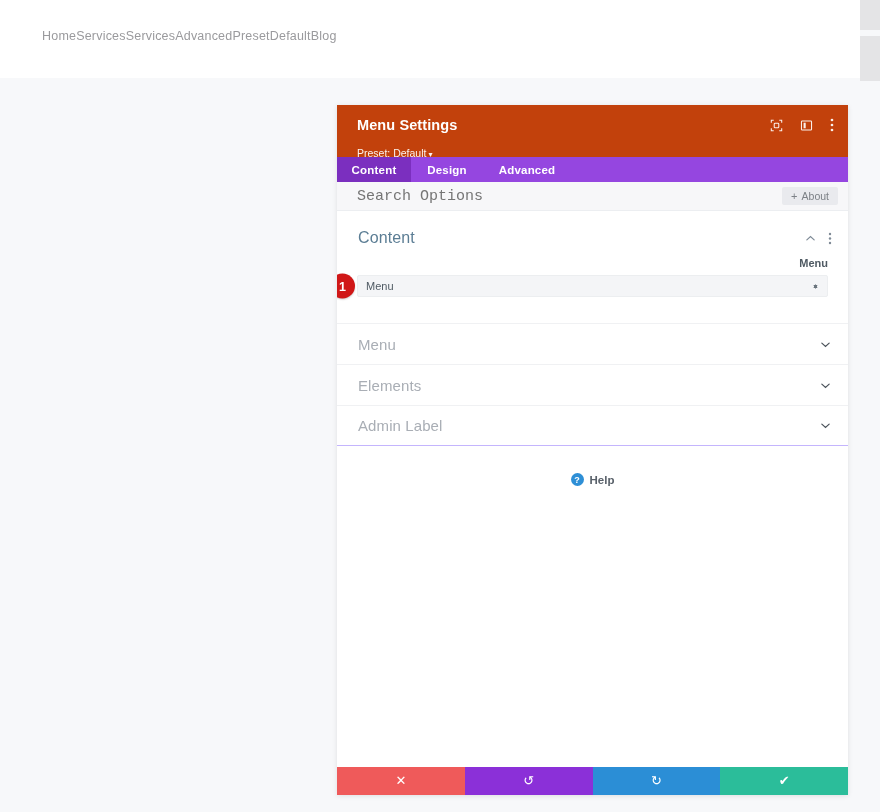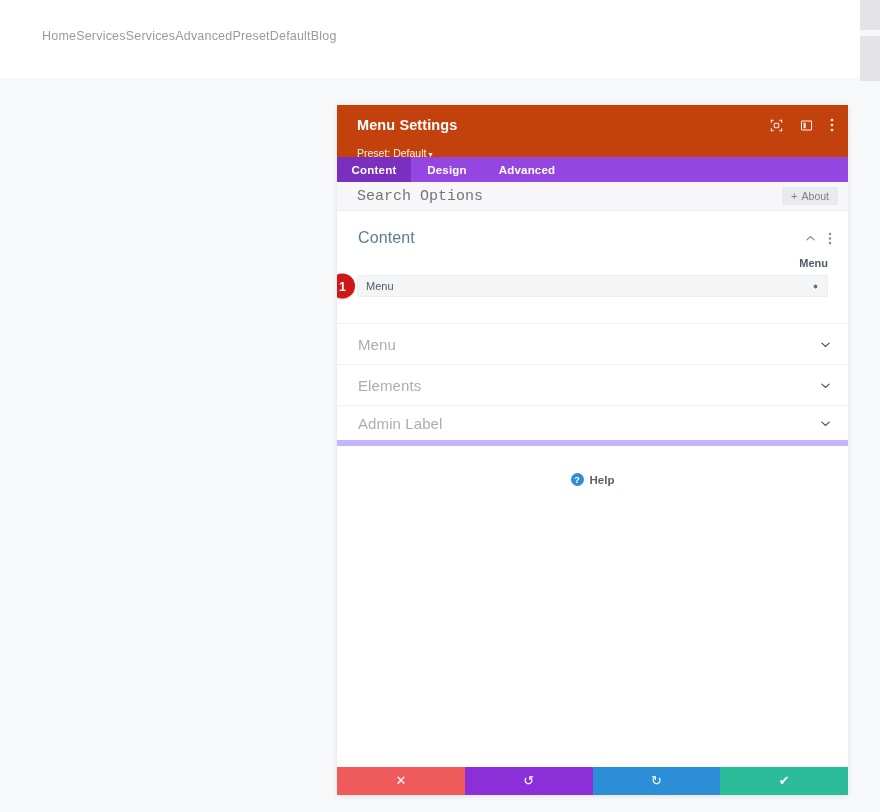--- a/index.html
+++ b/index.html
@@ -125,21 +125,21 @@
     font-size: 12.5px; font-weight: bold;
     box-shadow: 0 1px 2px rgba(0,0,0,.2);
   }
 
   .collapsed-list { margin-top: 26px; }
   .collapsed-row {
     display: flex; align-items: center; justify-content: space-between;
     height: 41px; padding: 0 17px 0 21px;
     border-top: 1px solid #f0f1f3; cursor: pointer;
   }
-  .collapsed-row:last-child { border-bottom: 6px solid #c4b5fd; gap: 7px; }
+  .collapsed-row:last-child { border-bottom: 1px solid #c4b5fd; gap: 7px; }
   .collapsed-title { font-size: 15px; color: #a9aeb5; letter-spacing: .1px; }
   .chev { color: #4a5159; line-height: 0; }
 
   .help-row {
     display: flex; align-items: center; justify-content: center;
     gap: 6px; margin-top: 27px; cursor: pointer;
   }
   .help-icon {
     width: 13px; height: 13px; border-radius: 50%; background: #2e8fd6;
     color: #ffffff; font-size: 9px; font-weight: bold;

